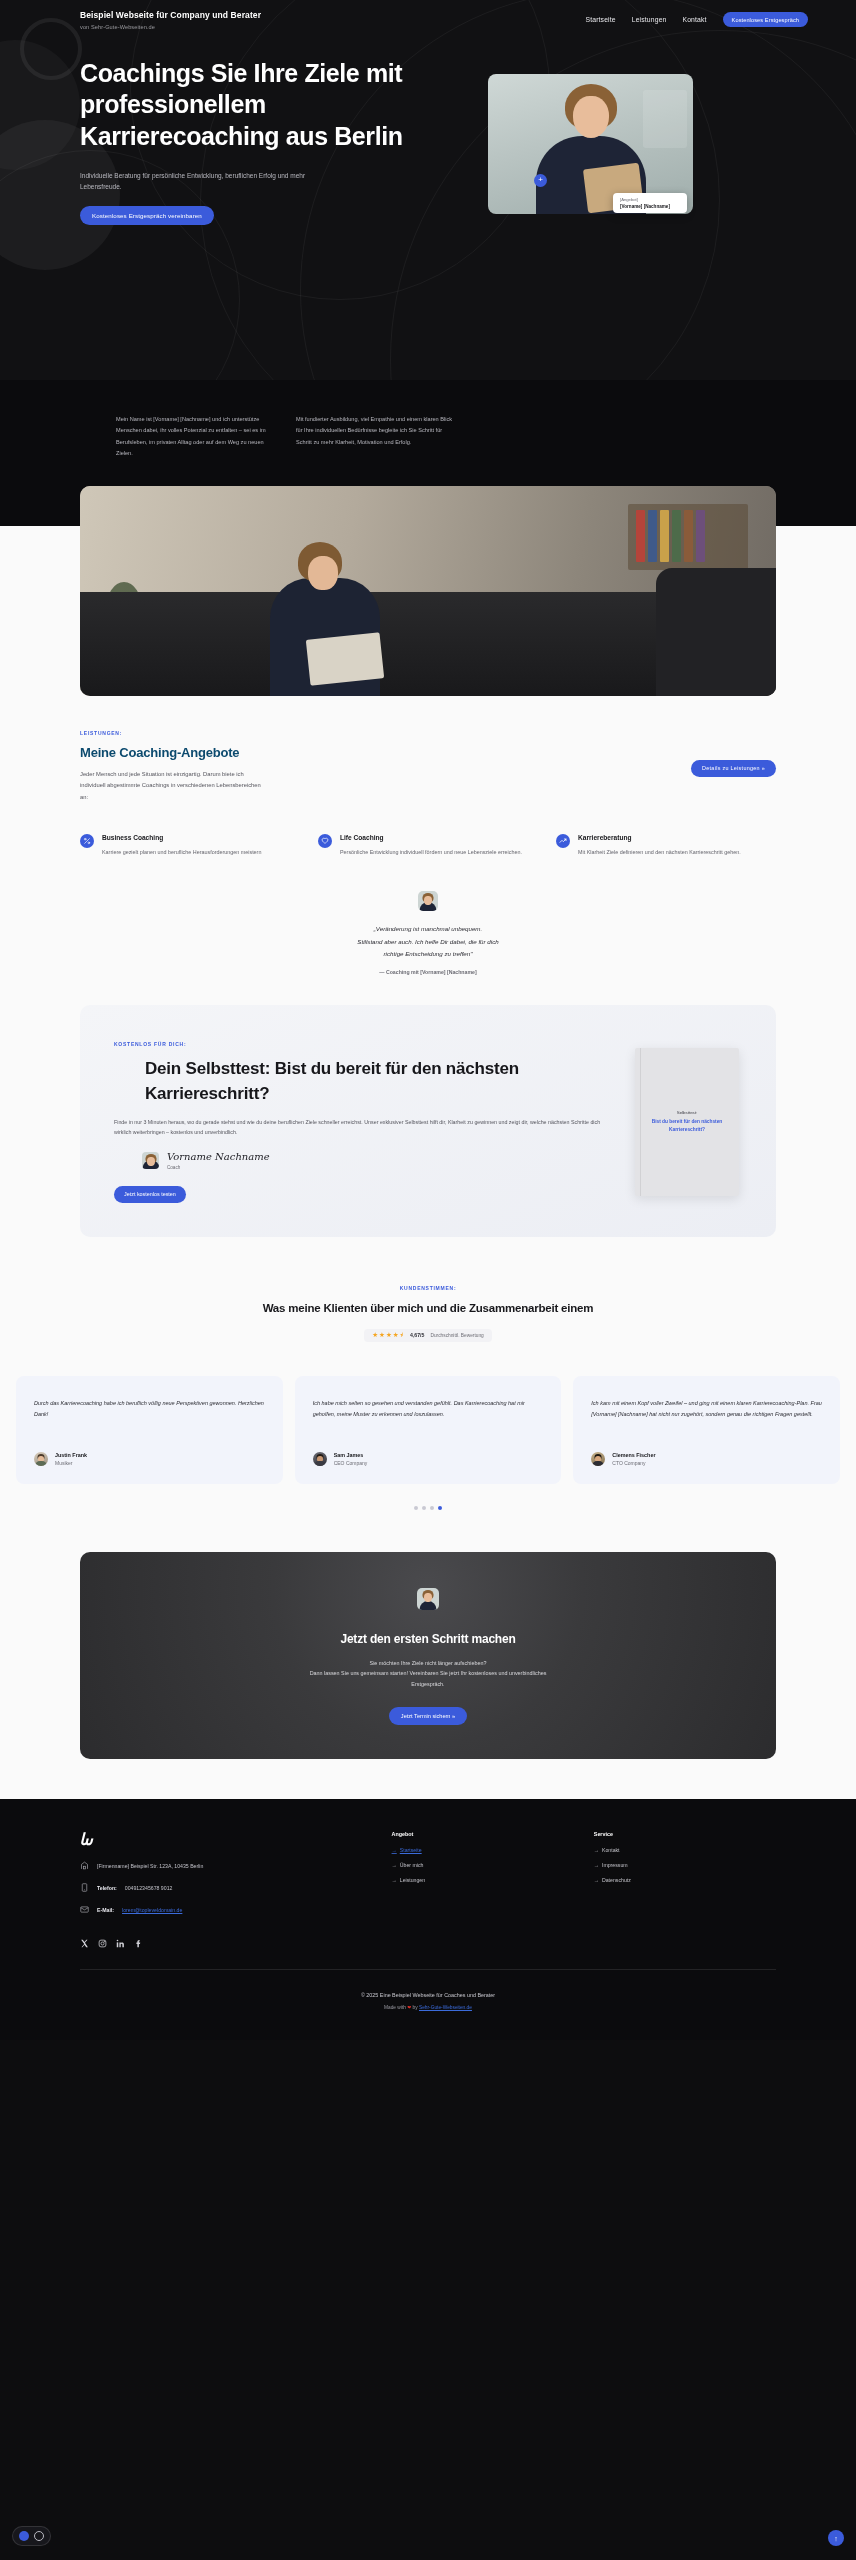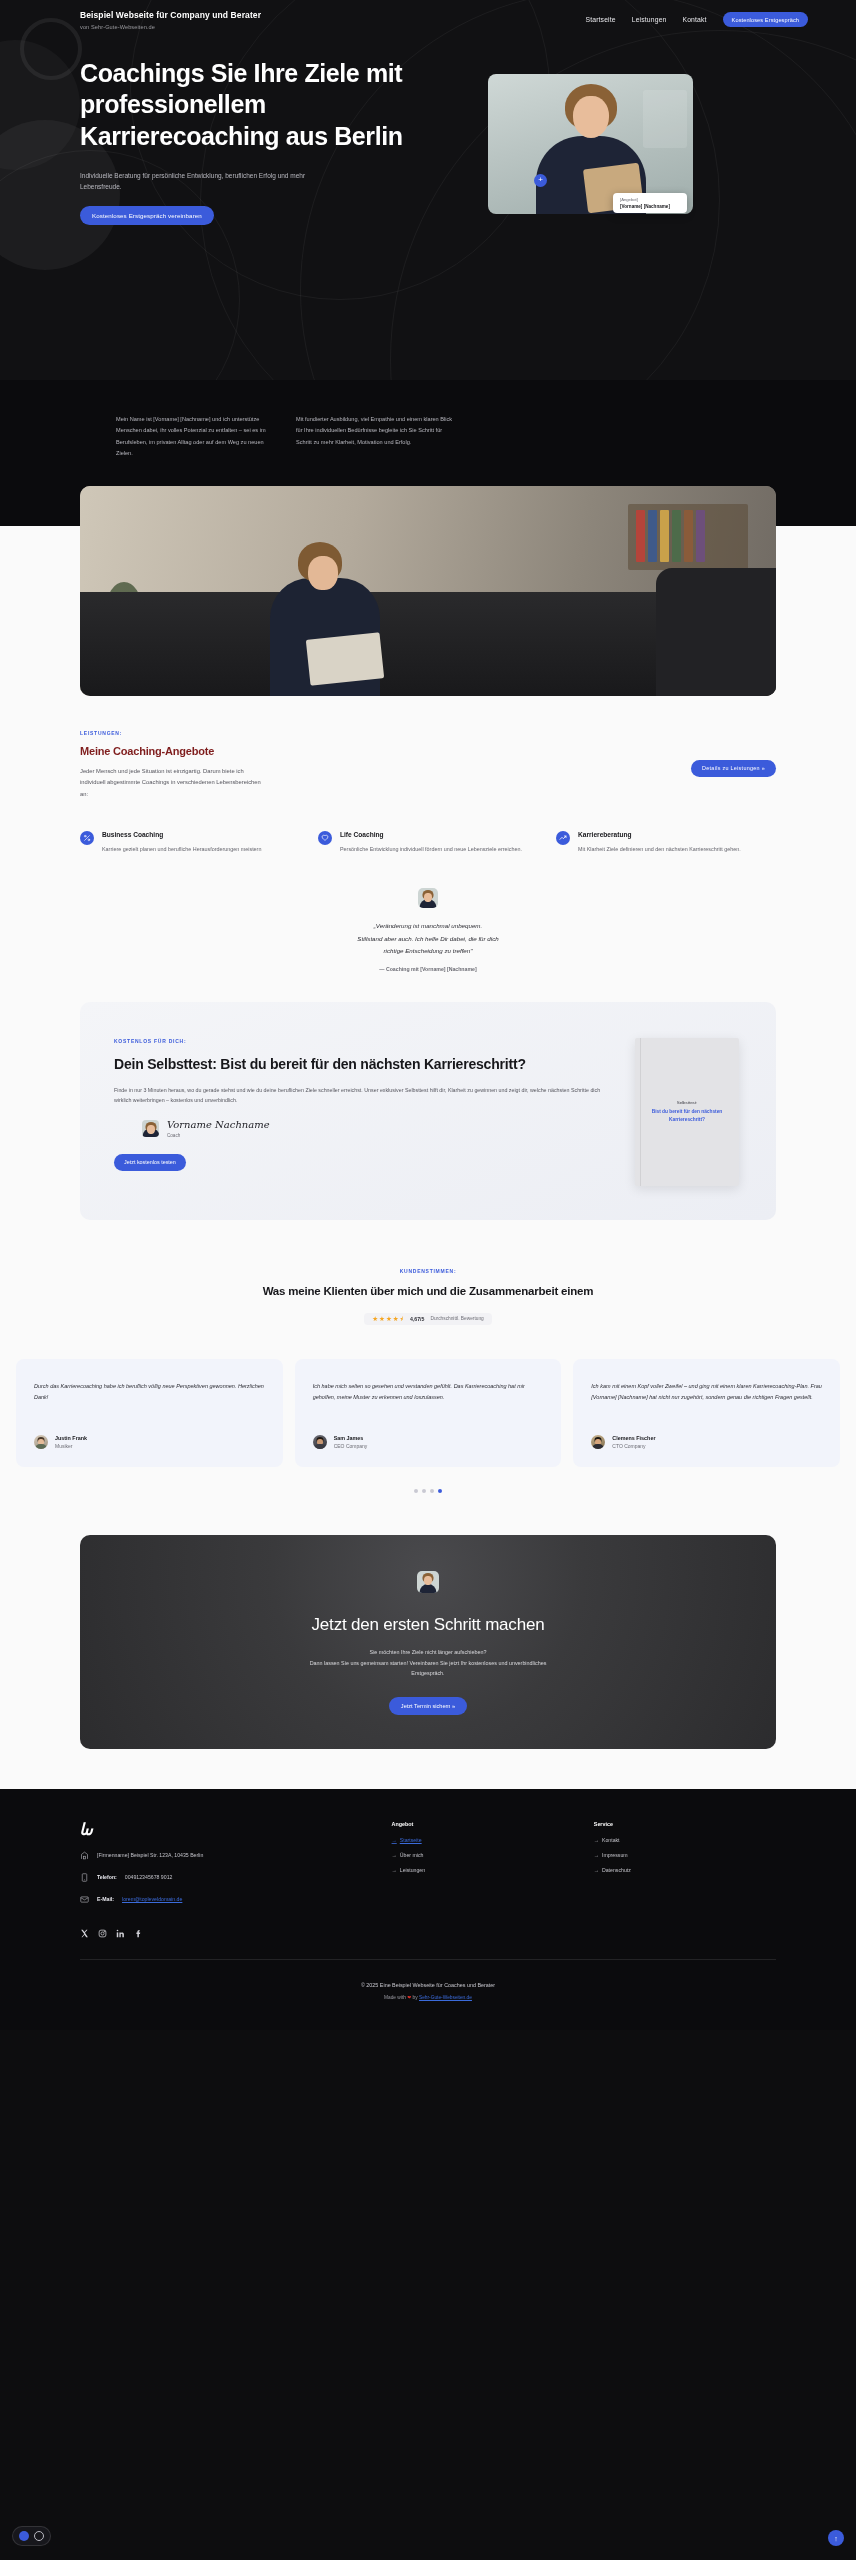--- a/index.html
+++ b/index.html
@@ -109,21 +109,21 @@
   .bi-pad{position:absolute;left:228px;top:150px;width:74px;height:46px;
     background:#d9d3c6;border-radius:2px;transform:rotate(-6deg);}
   .bi-plant{position:absolute;left:26px;bottom:60px;width:36px;height:54px;
     background:rgba(60,78,48,.75);border-radius:50% 50% 12% 12%;}
 
   
   .services{background:#fafafa;color:#17171b;padding:34px 80px 0 80px;}
   .eyebrow-blue{font-size:5px;font-weight:700;letter-spacing:.75px;color:#3b5bdb;
     text-transform:uppercase;}
   .svc-head{display:flex;align-items:flex-start;justify-content:space-between;gap:20px;}
-  .svc-h2{font-size:11px;font-weight:600;color:#7f1d1d;margin-top:9px;letter-spacing:-.2px;}
+  .svc-h2{font-size:13px;font-weight:600;color:#0c4a6e;margin-top:9px;letter-spacing:-.2px;}
   .svc-p{font-size:5.8px;line-height:2.0;color:#55555d;margin-top:9px;max-width:185px;}
   .btn-outline{
     background:#3b5bdb;color:#fff;font-size:5.4px;padding:5.5px 11px;border-radius:18px;
     letter-spacing:.3px;white-space:nowrap;margin-top:30px;border:none;cursor:pointer;
     font-family:"Liberation Sans", sans-serif;
   }
   .svc-grid{display:flex;gap:18px;margin-top:30px;}
   .svc-item{flex:1;display:flex;gap:8px;align-items:flex-start;}
   .svc-icon{
     flex:0 0 14px;width:14px;height:14px;border-radius:50%;background:#3b5bdb;
@@ -147,22 +147,22 @@
   .q-text{font-size:6.2px;font-style:italic;line-height:2.0;color:#2b2b32;margin-top:12px;}
   .q-attr{font-size:5.2px;color:#6d6d75;margin-top:9px;font-weight:600;}
 
   
   .lead-wrap{background:#fafafa;padding:0 80px 0 80px;}
   .lead-card{
     background:linear-gradient(160deg,#f4f5f8 0%,#eceef4 100%);
     border-radius:10px;padding:36px 34px 34px 34px;display:flex;gap:26px;
   }
   .lead-left{flex:1;}
-  .lead-h2{font-size:14px;font-weight:600;color:#17171b;margin-top:10px;line-height:1.45;
-    letter-spacing:-.2px;}
+  .lead-h2{font-size:17px;font-weight:600;color:#17171b;margin-top:10px;line-height:1.45;
+    letter-spacing:-.2px;margin-left:31px;}
   .lead-p{font-size:5.3px;line-height:2.0;color:#55555d;margin-top:10px;}
   .lead-sign{display:flex;align-items:center;gap:8px;margin-top:14px;padding-left:28px;}
   .sign-av{width:17px;height:17px;border-radius:4px;overflow:hidden;position:relative;
     background:#cdd5d3;}
   .sign-name{font-size:10px;font-family:"DejaVu Serif", serif;font-style:italic;color:#1c1c22;
     line-height:1;}
   .sign-role{font-size:4.6px;color:#6d6d75;margin-top:3px;}
   .btn-lead{
     display:inline-block;margin-top:16px;background:#3b5bdb;color:#fff;font-size:5.4px;
     padding:5.5px 10px;border-radius:18px;border:none;cursor:pointer;
@@ -203,21 +203,21 @@
   .dot.active{background:#3b5bdb;}
 
   
   .cta-wrap{background:#fafafa;padding:34px 80px 40px 80px;}
   .cta-card{
     background:radial-gradient(circle at 50% 18%,#4a4a4d 0%,#3a3a3c 40%,#2c2c2e 100%);
     border-radius:10px;padding:36px 40px 34px 40px;text-align:center;color:#fff;
   }
   .cta-av{width:22px;height:22px;border-radius:5px;margin:0 auto;overflow:hidden;
     position:relative;background:#cdd5d3;}
-  .cta-h2{font-size:17px;font-weight:400;margin-top:22px;letter-spacing:-.2px;}
+  .cta-h2{font-size:12px;font-weight:700;margin-top:22px;letter-spacing:-.2px;}
   .cta-p{font-size:5.4px;line-height:1.95;color:#dadade;margin-top:12px;}
   .btn-cta{
     display:inline-block;margin-top:18px;background:#3b5bdb;color:#fff;font-size:5.6px;
     padding:6px 12px;border-radius:18px;border:none;cursor:pointer;
     font-family:"Liberation Sans", sans-serif;
   }
 
   
   footer{background:#0b0b0d;padding:32px 80px 0 80px;}
   .f-top{display:flex;gap:20px;}

